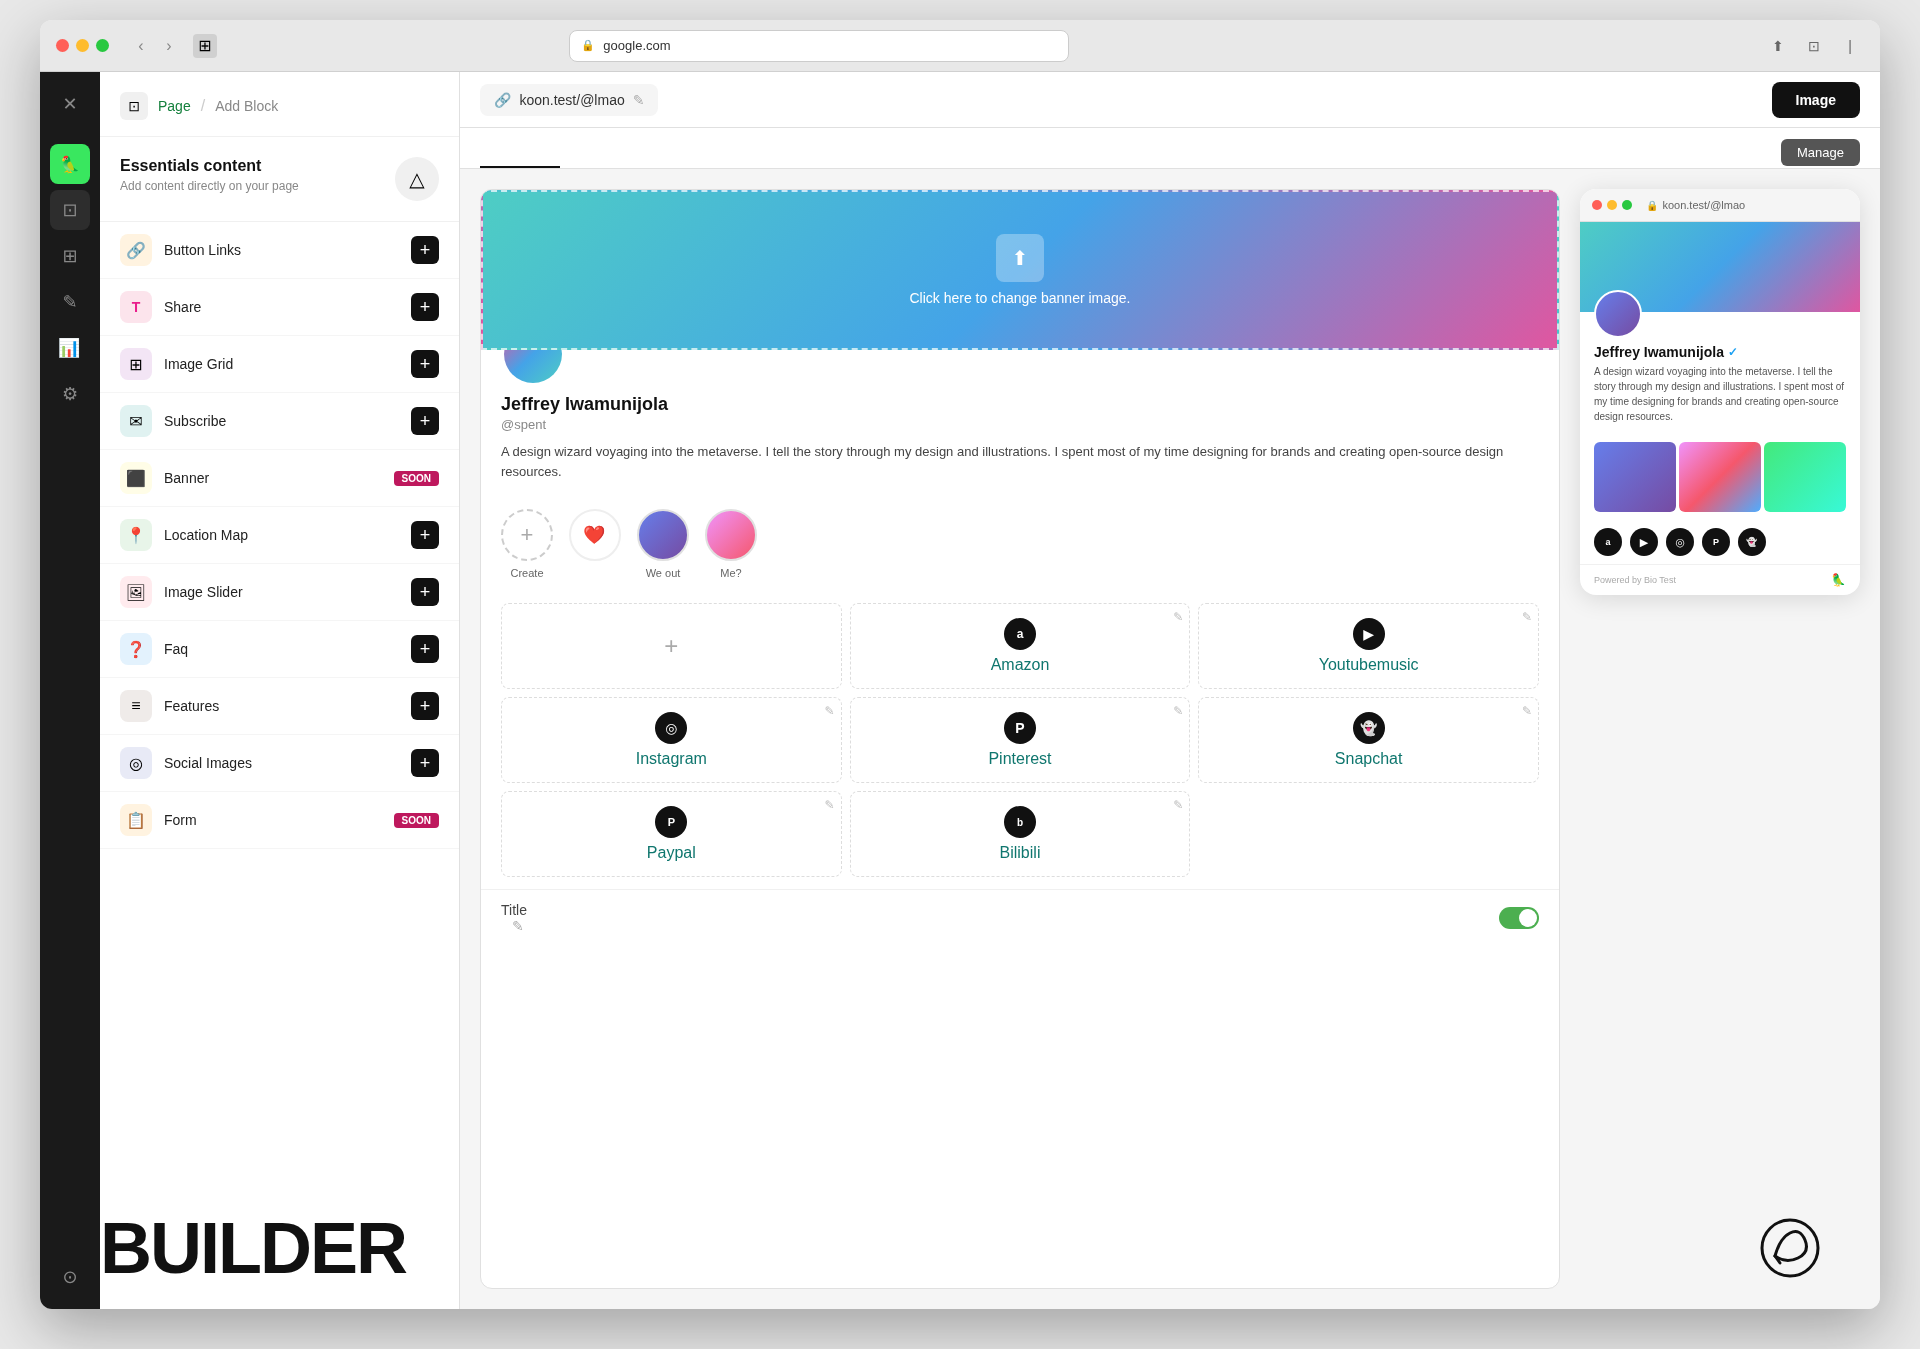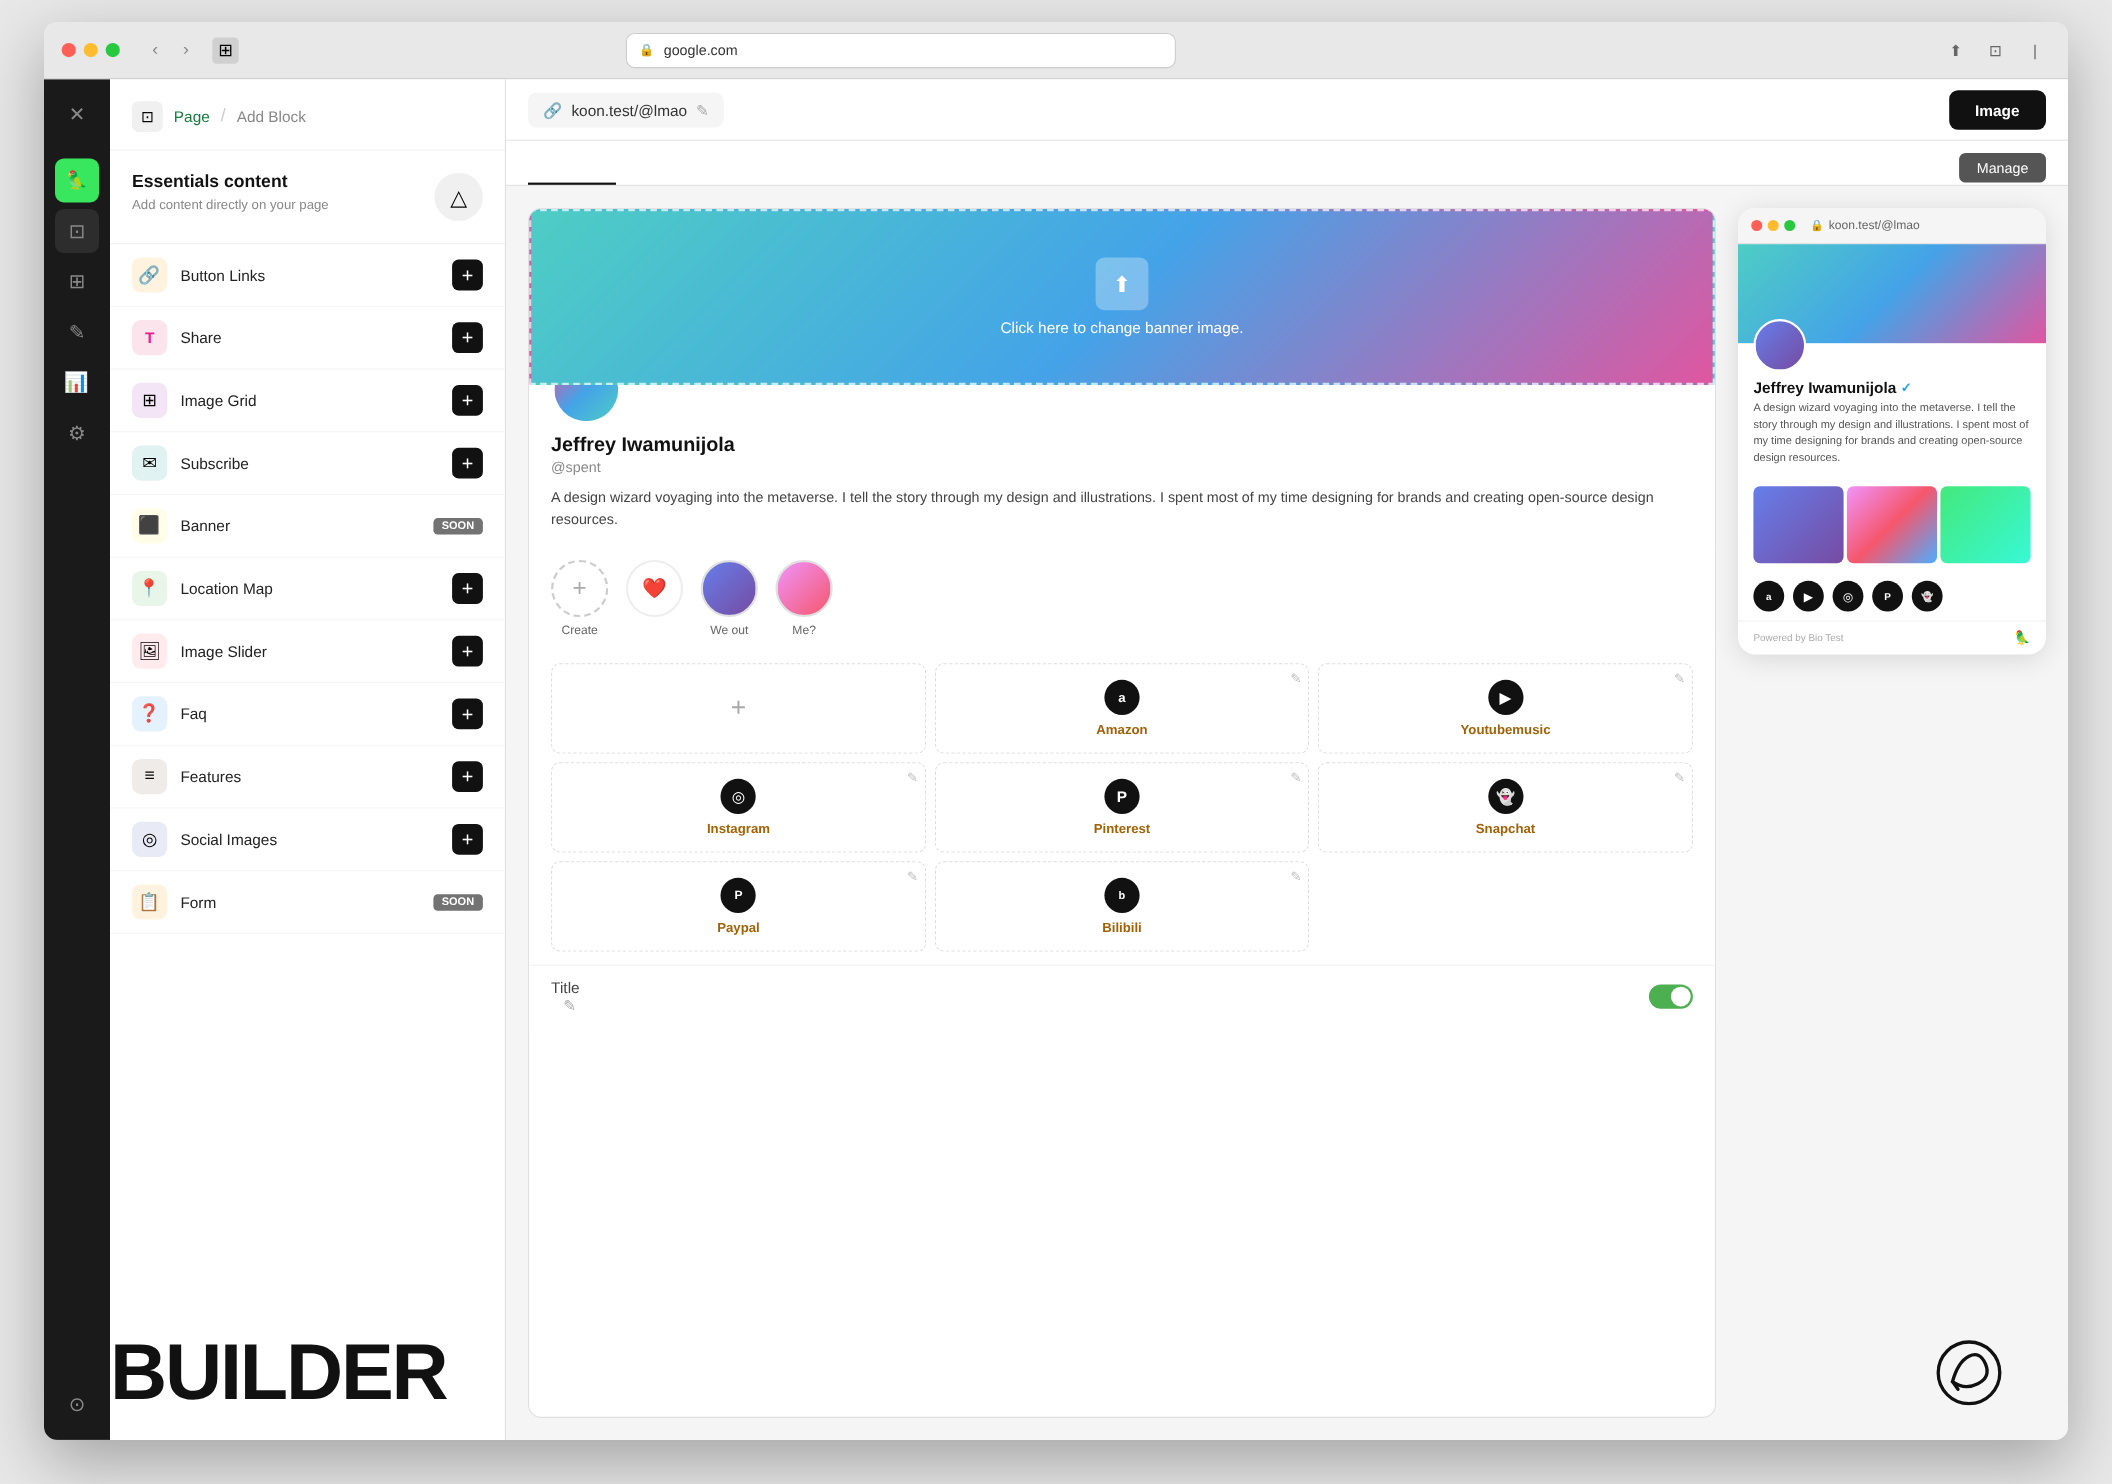--- a/index.html
+++ b/index.html
@@ -51,21 +51,21 @@
     .block-icon-purple { background: #f3e5f5; }
     .block-icon-teal { background: #e0f2f1; }
     .block-icon-green { background: #e8f5e9; }
     .block-icon-yellow { background: #fffde7; }
     .block-icon-red { background: #ffebee; }
     .block-icon-blue { background: #e3f2fd; }
     .block-icon-brown { background: #efebe9; }
     .block-icon-indigo { background: #e8eaf6; }
     .block-label { font-size: 14px; color: #222; font-weight: 500; }
     .add-btn { width: 28px; height: 28px; background: #111; border-radius: 6px; display: flex; align-items: center; justify-content: center; color: white; font-size: 18px; cursor: pointer; border: none; }
-    .soon-badge { background: #737373; color: white; font-size: 10px; font-weight: 700; padding: 2px 8px; border-radius: 4px; }
+    .soon-badge { background: #be185d; color: white; font-size: 10px; font-weight: 700; padding: 2px 8px; border-radius: 4px; }
 
     
     .main-content { flex: 1; background: #f5f5f5; display: flex; flex-direction: column; overflow: hidden; }
     .main-toolbar { height: 56px; background: white; display: flex; align-items: center; padding: 0 20px; gap: 12px; border-bottom: 1px solid #e0e0e0; flex-shrink: 0; }
     .url-display { display: flex; align-items: center; gap: 8px; background: #f5f5f5; border-radius: 8px; padding: 8px 14px; font-size: 14px; color: #333; }
     .share-btn { margin-left: auto; background: #111; color: white; border: none; border-radius: 8px; padding: 10px 24px; font-size: 14px; font-weight: 600; cursor: pointer; }
 
     
     .page-tabs { display: flex; align-items: center; padding: 8px 20px 0; gap: 2px; background: white; border-bottom: 1px solid #e0e0e0; flex-shrink: 0; }
     .page-tab { height: 32px; padding: 0 20px; font-size: 13px; color: #999; cursor: pointer; border-bottom: 2px solid transparent; display: flex; align-items: center; }
@@ -99,21 +99,21 @@
     .highlight-circle { width: 52px; height: 52px; border-radius: 50%; border: 2px solid #e0e0e0; display: flex; align-items: center; justify-content: center; overflow: hidden; cursor: pointer; }
     .highlight-add { border: 2px dashed #ccc; font-size: 22px; color: #aaa; background: none; }
     .highlight-heart { font-size: 18px; }
     .highlight-label { font-size: 11px; color: #666; }
 
     
     .links-grid { display: grid; grid-template-columns: 1fr 1fr 1fr; gap: 8px; padding: 12px 20px; background: white; }
     .link-item { border: 1.5px dashed #ddd; border-radius: 8px; padding: 14px 10px; display: flex; flex-direction: column; align-items: center; justify-content: center; gap: 6px; cursor: pointer; position: relative; min-height: 68px; }
     .link-add-item { border: 1.5px dashed #ddd; border-radius: 8px; display: flex; align-items: center; justify-content: center; min-height: 68px; cursor: pointer; }
     .link-icon-circle { width: 32px; height: 32px; background: #111; border-radius: 50%; display: flex; align-items: center; justify-content: center; color: white; font-size: 14px; }
-    .link-name { font-size: 12px; color: #a16207; font-weight: 700; }
+    .link-name { font-size: 16px; color: #0f766e; font-weight: 400; }
     .link-edit-btn { position: absolute; top: 6px; right: 6px; color: #bbb; font-size: 12px; cursor: pointer; }
     .link-plus { font-size: 24px; color: #aaa; }
 
     
     .section-title-bar { display: flex; align-items: center; justify-content: space-between; padding: 12px 20px; background: white; border-top: 1px solid #f0f0f0; }
     .section-title-text { font-size: 14px; color: #444; font-weight: 500; }
     .section-title-edit { color: #aaa; font-size: 14px; margin-left: 8px; cursor: pointer; }
     .toggle { width: 40px; height: 22px; background: #4caf50; border-radius: 11px; display: flex; align-items: center; padding: 2px; cursor: pointer; }
     .toggle-thumb { width: 18px; height: 18px; background: white; border-radius: 50%; margin-left: auto; }
 

